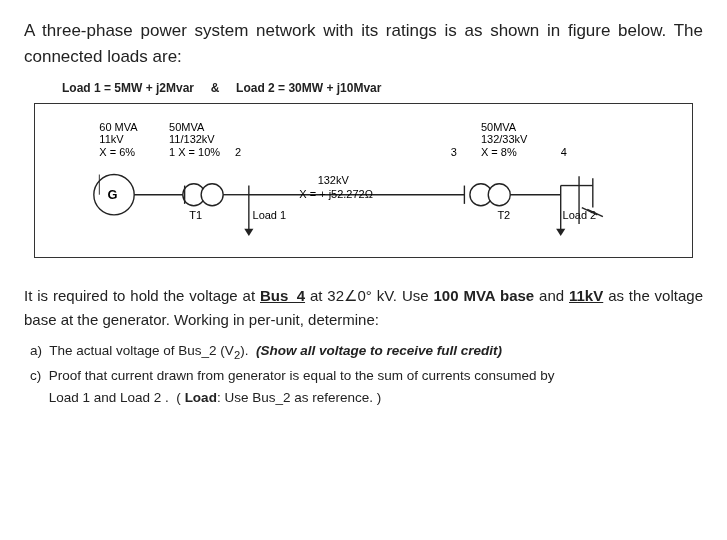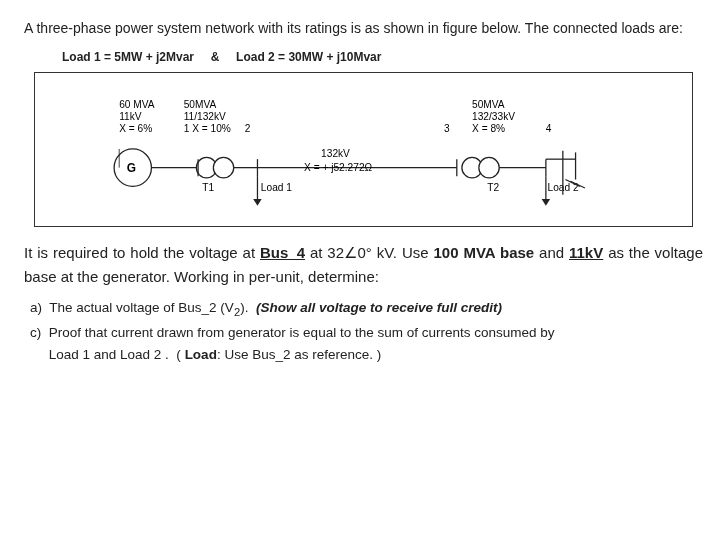--- a/index.html
+++ b/index.html
@@ -6,35 +6,35 @@
     body {
       background: #fff;
       font-family: Arial, sans-serif;
       font-size: 14px;
       color: #222;
       width: 727px;
       min-height: 540px;
       padding: 18px 24px 18px 24px;
     }
     .intro-text {
-      font-size: 14px;
+      font-size: 17px;
       line-height: 1.55;
       text-align: justify;
       margin-bottom: 10px;
     }
     .load-labels {
       font-size: 12px;
       font-weight: bold;
       margin-left: 38px;
       margin-bottom: 8px;
     }
     .diagram-container {
       border: 1.5px solid #333;
-      margin: 0 10px 14px 10px;
-      padding: 20px 12px 10px 12px;
+      margin: 0 10px 26px 10px;
+      padding: 10px 12px 10px 12px;
       position: relative;
       height: 155px;
     }
     
     .diagram-svg {
       width: 100%;
       height: 100%;
     }
     .requirement-text {
       font-size: 15px;

